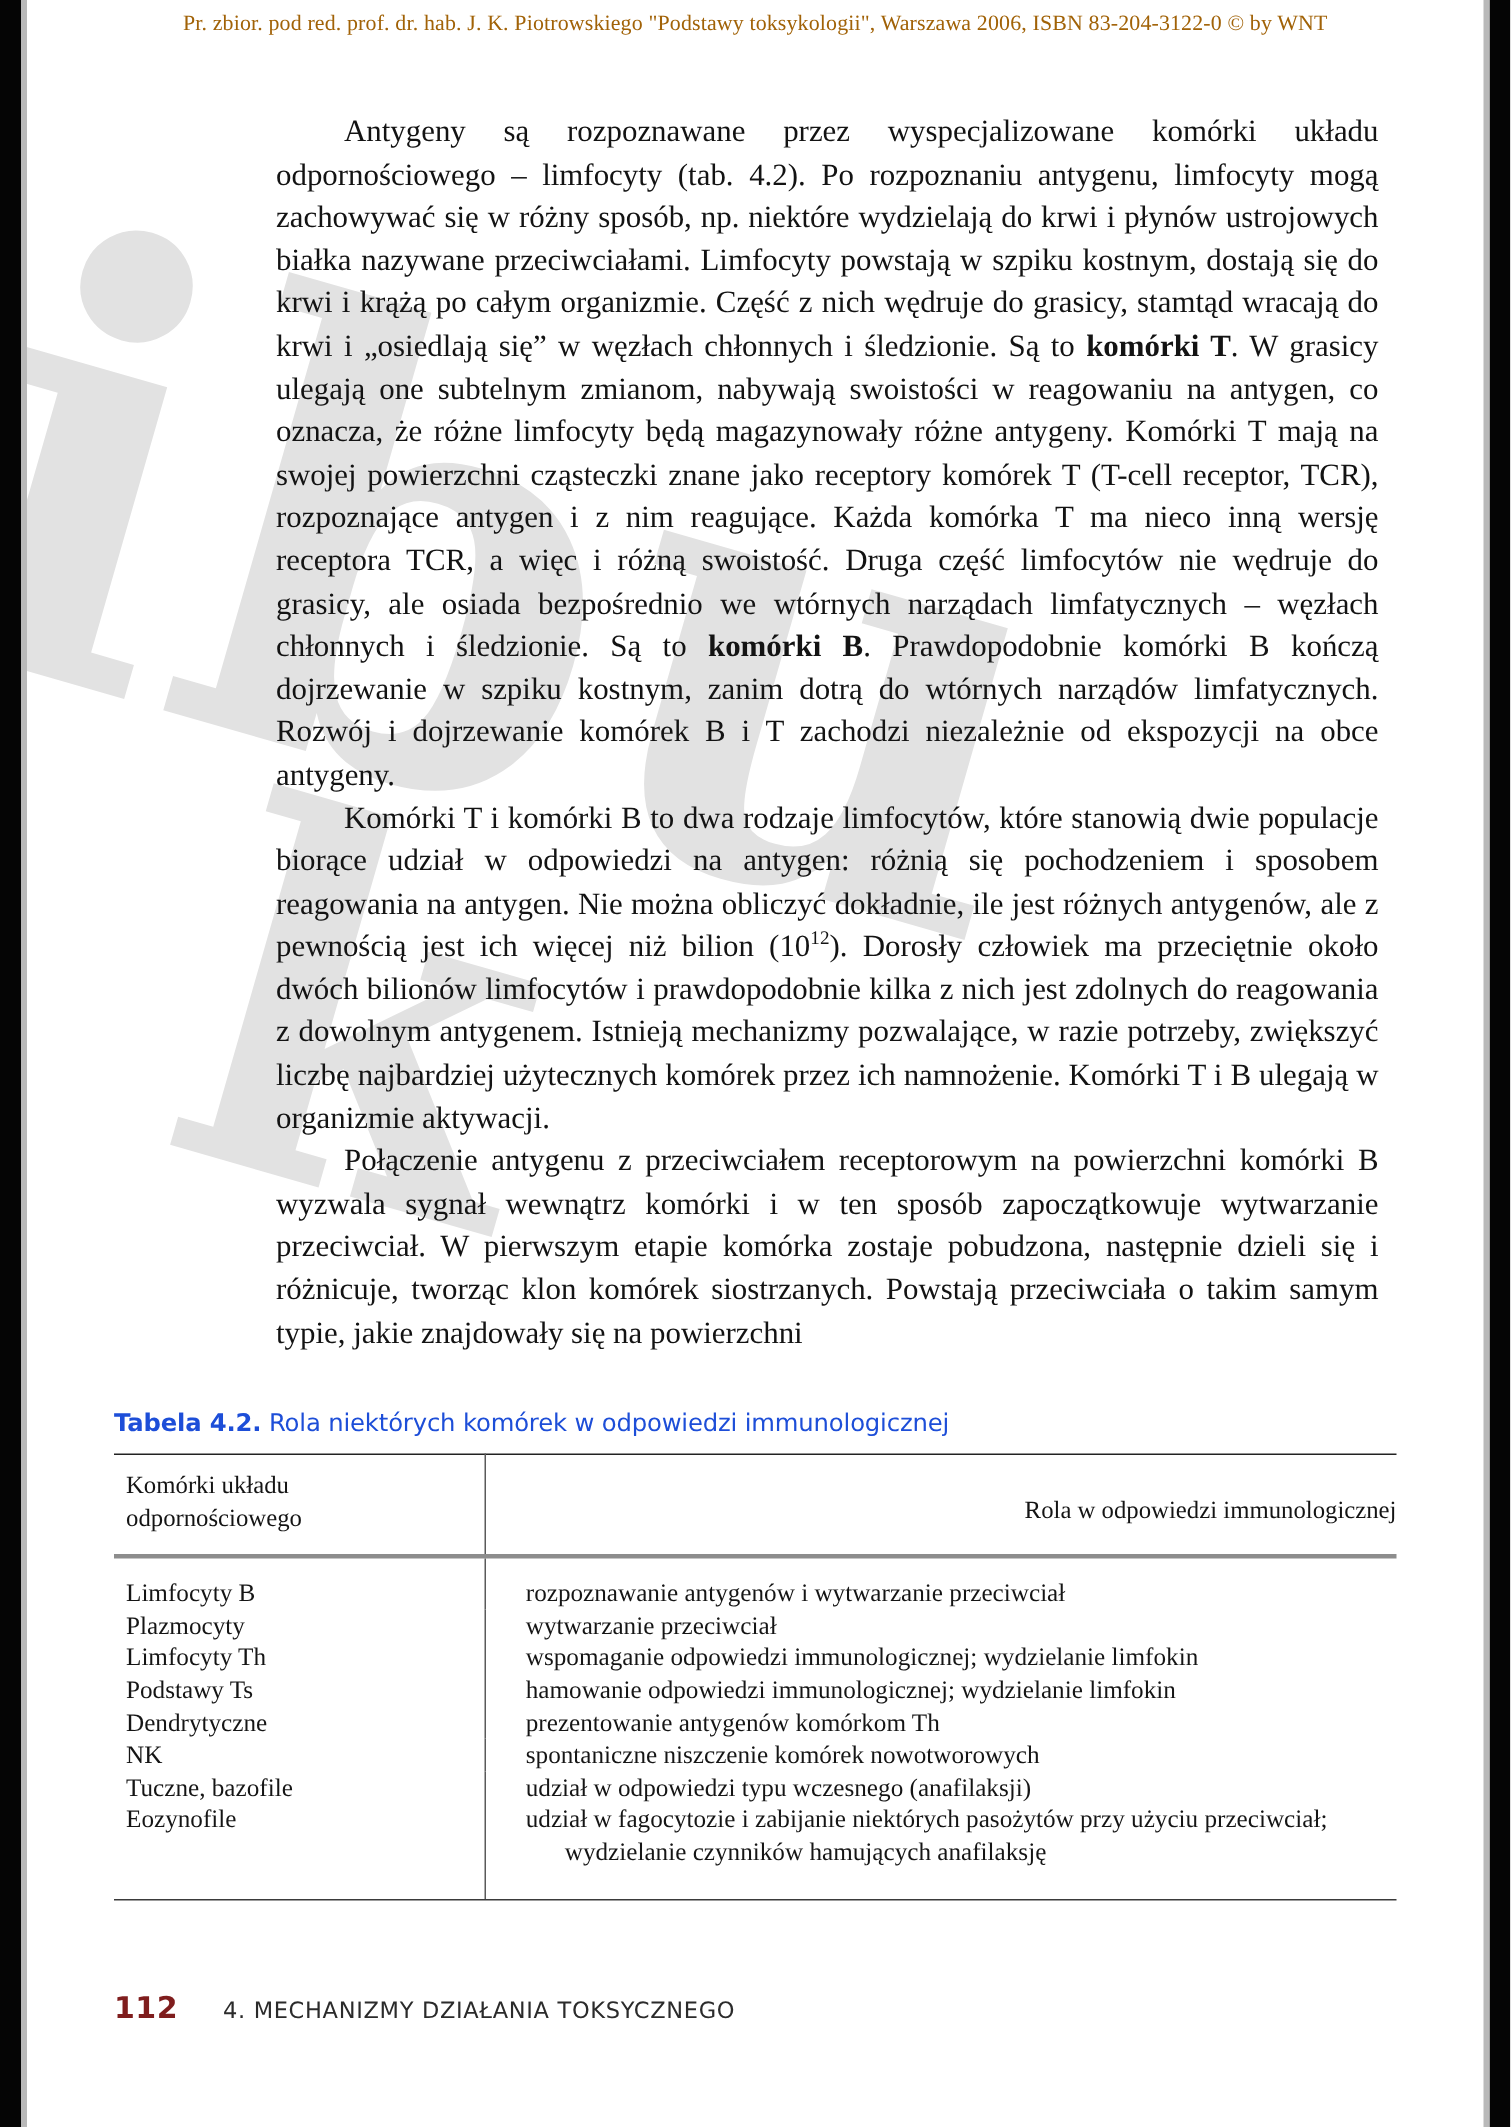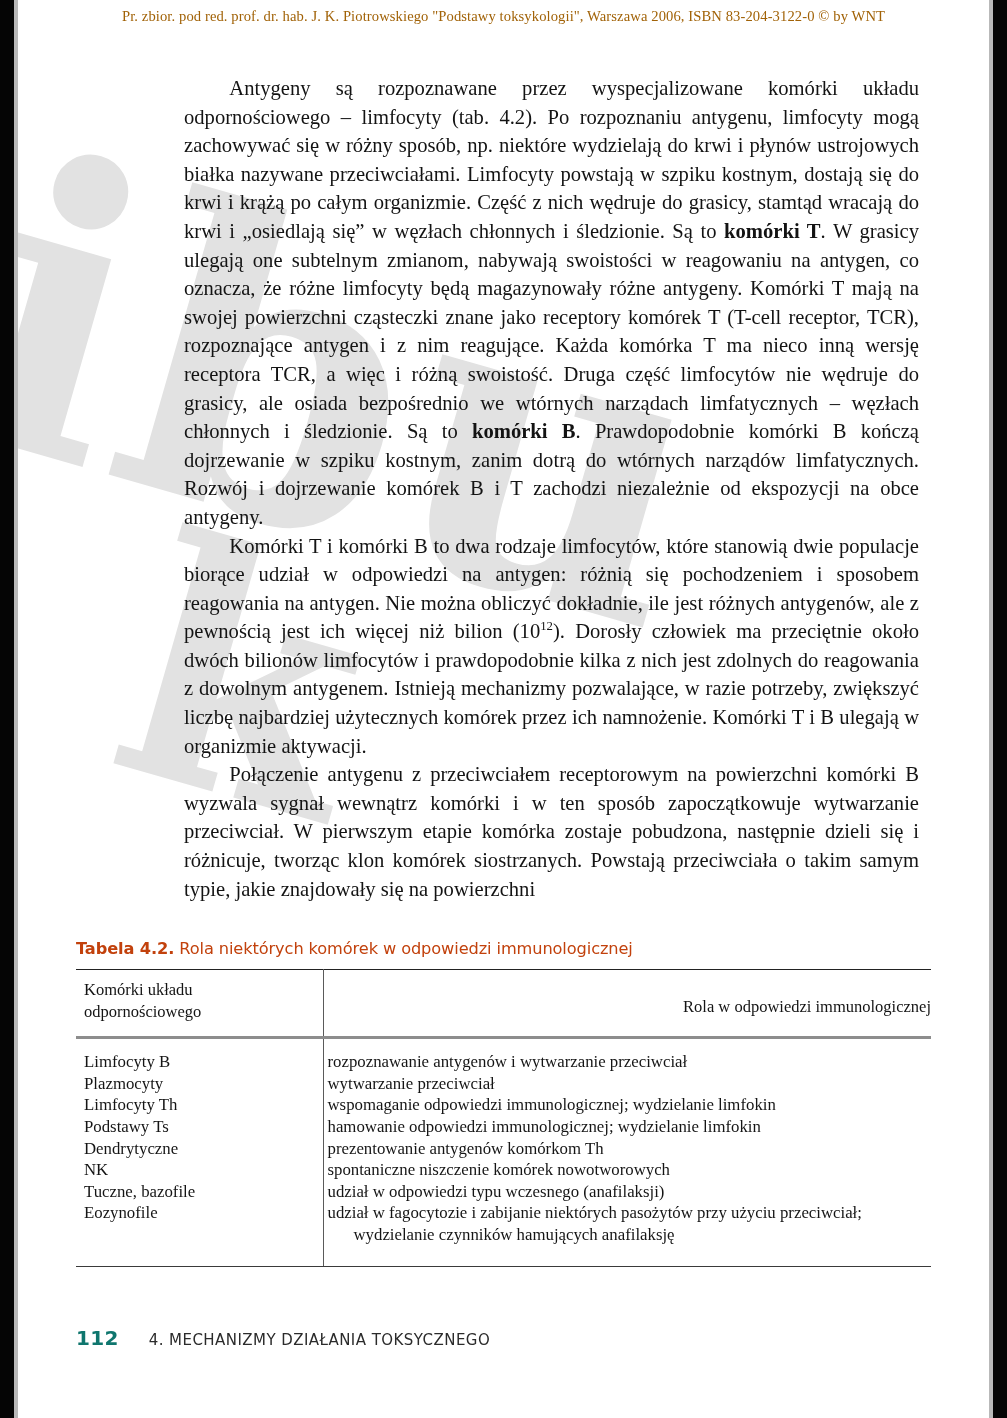--- a/index.html
+++ b/index.html
@@ -126,21 +126,21 @@
   
   .table-block {
     margin-top: 36px;
     margin-left: 0;
     width: 855px;
   }
 
   .table-caption {
     font-family: "DejaVu Sans", "Liberation Sans", sans-serif;
     font-size: 16.2px;
-    color: #c2410c;
+    color: #1d4ed8;
     margin-bottom: 11px;
     letter-spacing: -0.1px;
   }
   .table-caption .cap-strong {
     font-weight: 700;
   }
 
   table.datatable {
     border-collapse: collapse;
     width: 855px;
@@ -181,21 +181,21 @@
   }
   table.datatable tbody tr:first-child td { padding-top: 12px; }
   table.datatable tbody tr:last-child  td { padding-bottom: 18px; }
 
   table.datatable tbody td.col-cells {
     border-right: 1.4px solid #5a5a5a;
     white-space: nowrap;
     margin-left: 39px;
   }
   table.datatable tbody td.col-role {
-    padding-left: 4px;
+    padding-left: 27px;
   }
   table.datatable tbody tr:last-child td.col-cells,
   table.datatable tbody tr:last-child td.col-role {
     padding-bottom: 20px;
   }
 
   .role-cont {
     display: block;
     padding-left: 26px;
   }
@@ -213,21 +213,21 @@
     left: 76px;
     bottom: 68px;
     z-index: 10;
     display: flex;
     align-items: baseline;
     font-family: "DejaVu Sans", "Liberation Sans", sans-serif;
   }
   .folio {
     font-size: 20px;
     font-weight: 700;
-    color: #0f766e;
+    color: #7f1d1d;
     margin-right: 30px;
     letter-spacing: 0.3px;
   }
   .chapter-title {
     font-size: 15px;
     color: #2b2b2b;
     letter-spacing: 0.45px;
   }
 </style>
 </head>

